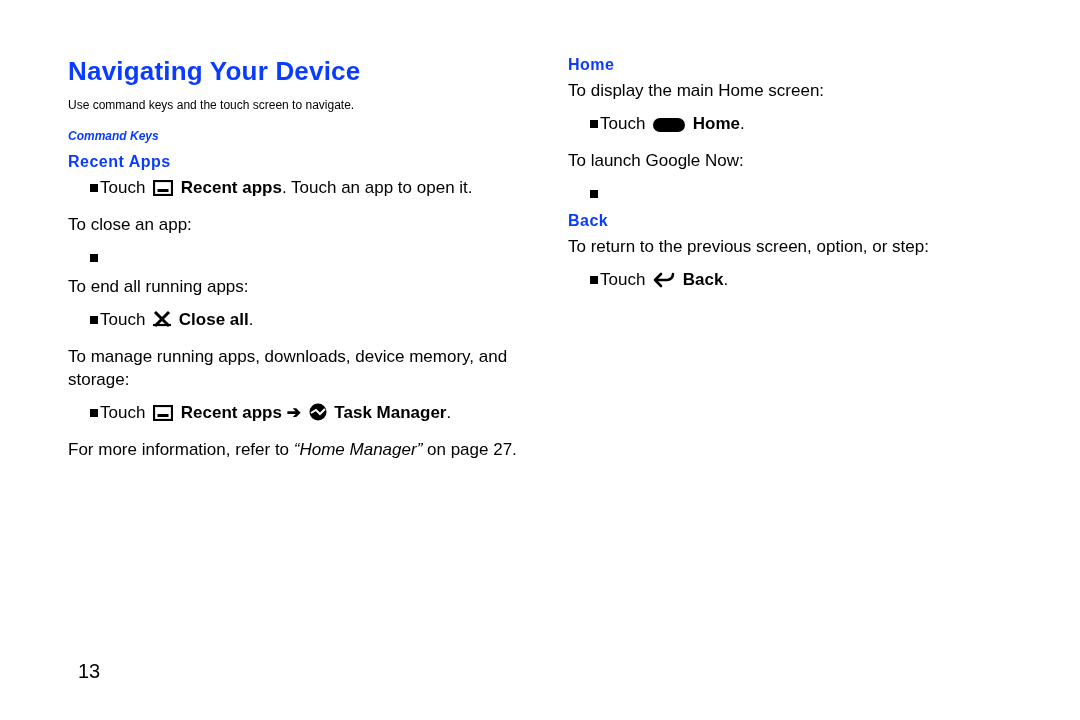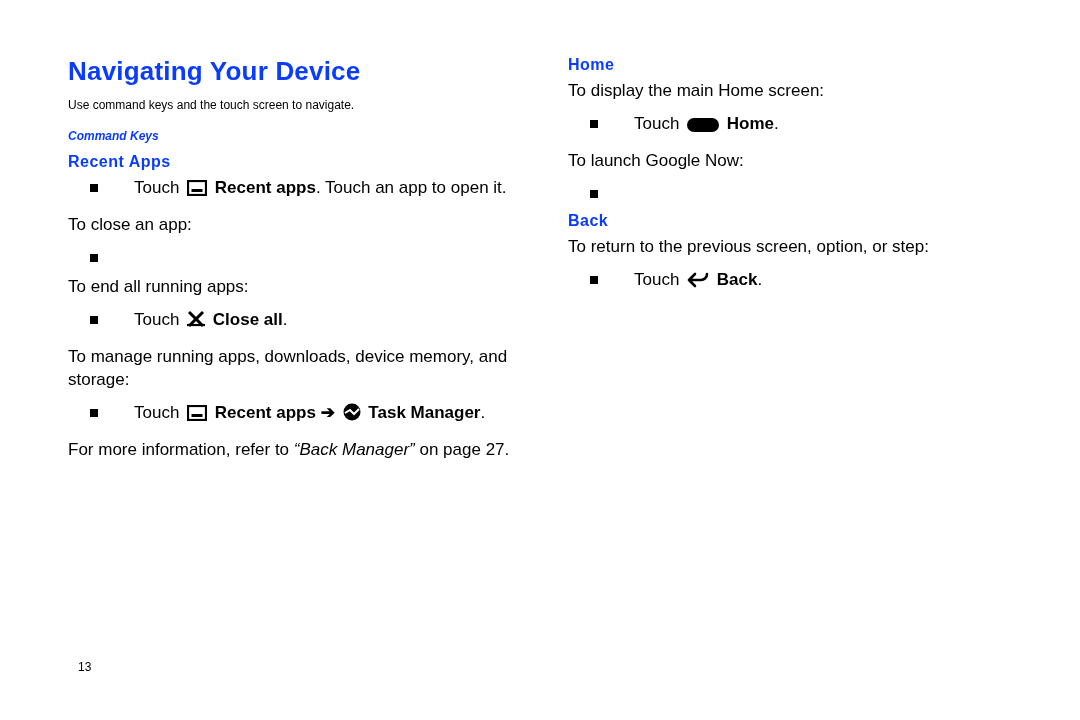--- a/index.html
+++ b/index.html
@@ -52,21 +52,21 @@
     letter-spacing: 0.5px;
   }
   p.body {
     font-size: 17px;
     margin: 0 0 10px 0;
     line-height: 1.35;
   }
   .bullet-row {
     display: flex;
     align-items: flex-start;
-    gap: 36px;
+    gap: 2px;
     margin: 0 0 14px 22px;
     font-size: 17px;
     line-height: 1.35;
   }
   .bullet-box {
     width: 8px;
     height: 8px;
     background: #000;
     margin-top: 7px;
     flex: 0 0 auto;
@@ -75,21 +75,21 @@
   .italic { font-style: italic; }
   .ico {
     display: inline-flex;
     vertical-align: -3px;
     margin: 0 3px 0 3px;
   }
   .page-num {
     position: absolute;
     left: 78px;
     top: 660px;
-    font-size: 12px;
+    font-size: 20px;
   }
 </style>
 </head>
 <body>
 
 <div class="page">
   <div class="col">
     <h1 class="title">Navigating Your Device</h1>
     <p class="intro">Use command keys and the touch screen to navigate.</p>
     <h2 class="cmd">Command Keys</h2>
@@ -139,21 +139,21 @@
           </span> <span class="bold">Recent apps</span><span class="bold"> ➔ </span><span class="ico">
             <svg width="18" height="18" viewBox="0 0 18 18">
               <circle cx="9" cy="9" r="8.5" fill="#000"></circle>
               <path d="M2 10 L7 7 L11 11 L16 6" fill="none" stroke="#fff" stroke-width="2"></path>
             </svg>
           </span> <span class="bold">Task Manager</span><span>.</span>
       </div>
     </div>
 
     <p class="body">
-      <span>For more information, refer to </span><span class="italic">“Back Manager”</span><span> on page 27.</span>
+      <span>For more information, refer to </span><span class="italic">“Home Manager”</span><span> on page 27.</span>
     </p>
   </div>
 
   <div class="col">
     <h3 class="sub">Home</h3>
     <p class="body">To display the main Home screen:</p>
     <div class="bullet-row">
       <div class="bullet-box"></div>
       <div>
         <span>Touch </span><span class="ico">

